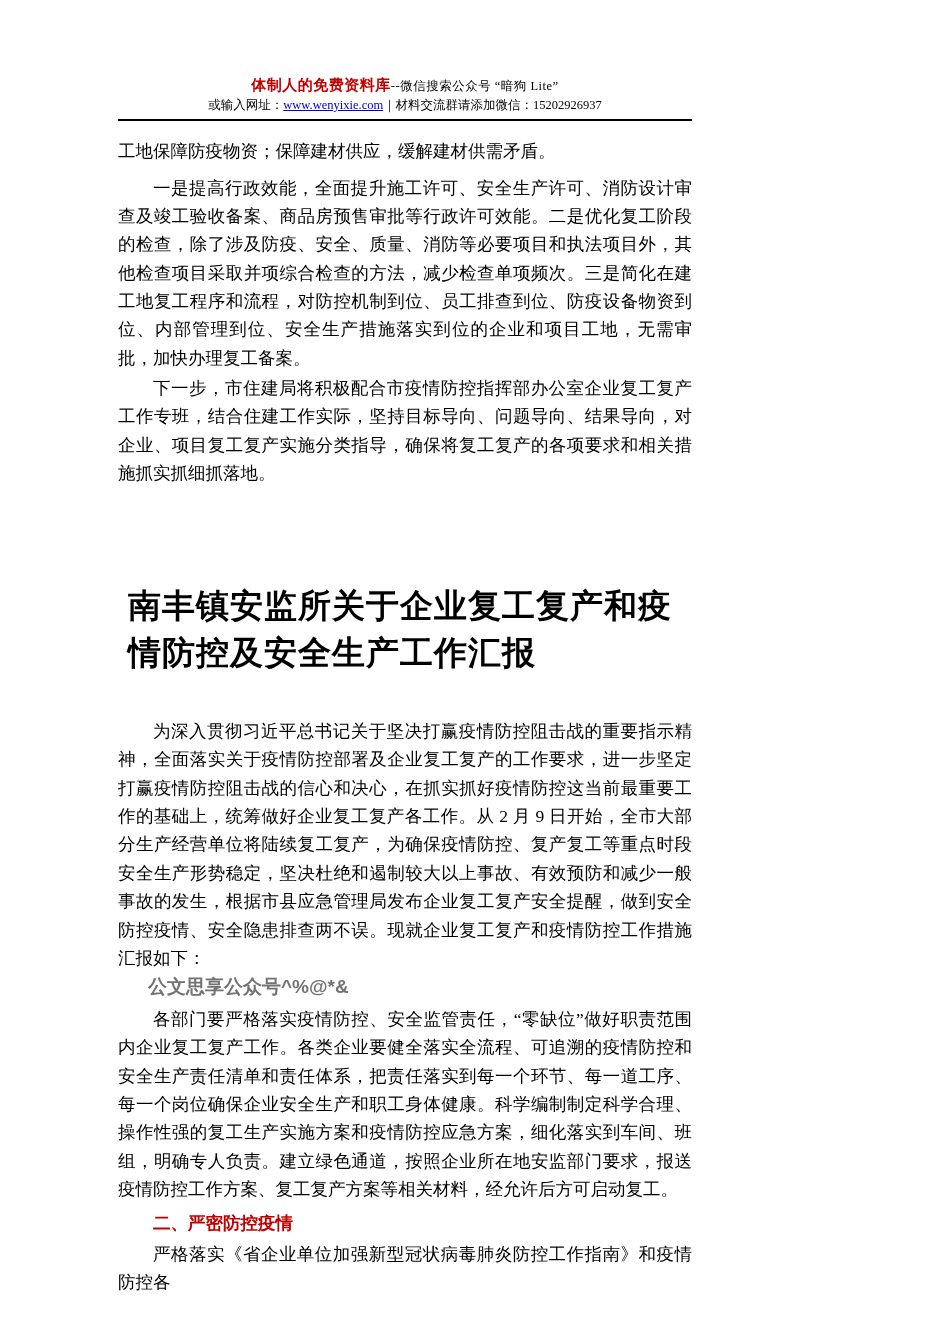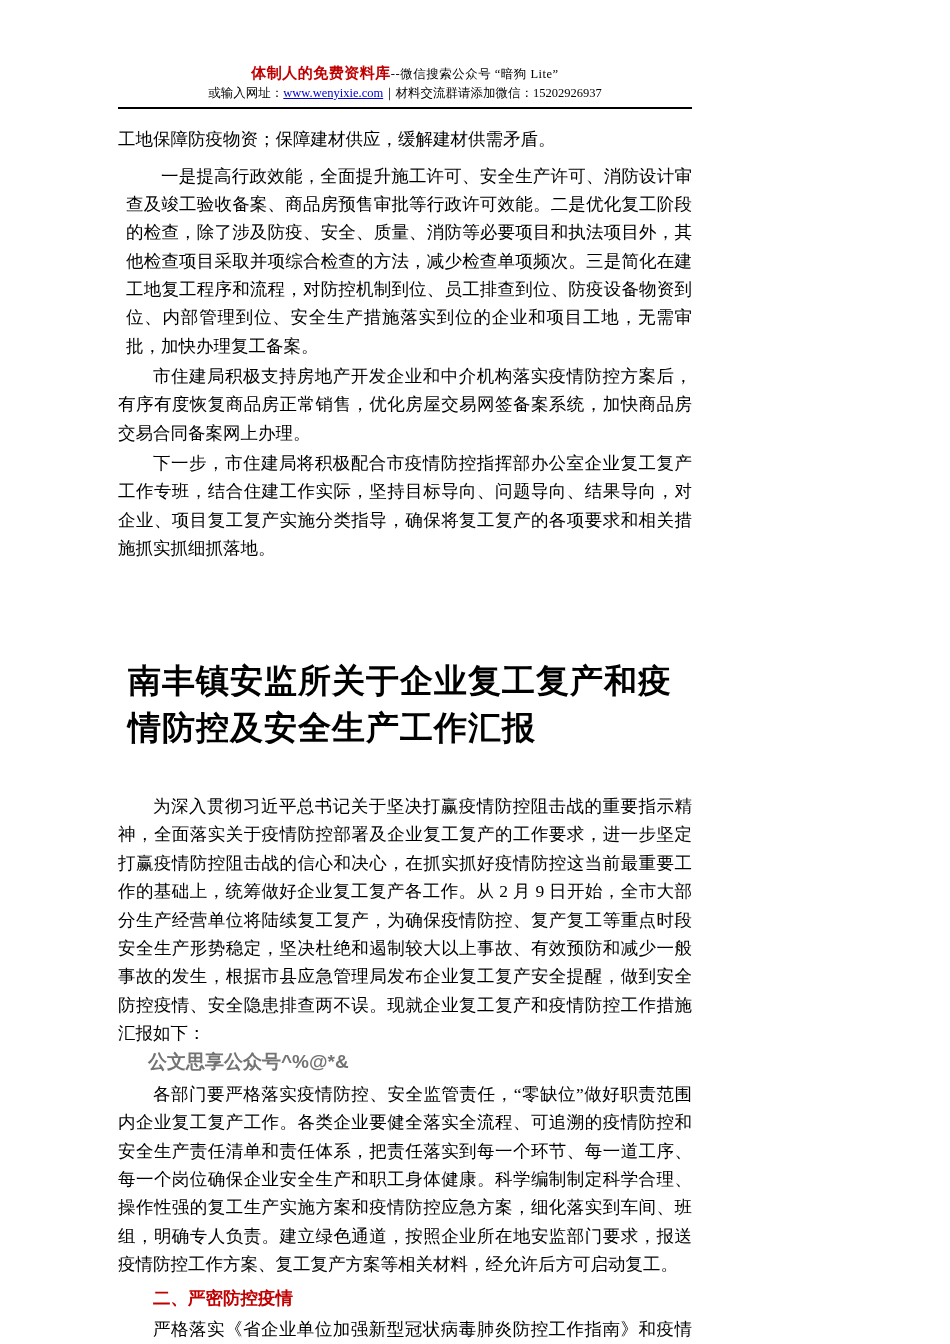--- a/index.html
+++ b/index.html
@@ -14,21 +14,21 @@
     color: #000000;
     position: relative;
     overflow: hidden;
   }
 
   .page {
     width: 810px;
     height: 1344px;
     position: relative;
     box-sizing: border-box;
-    padding: 4px 118px;
+    padding: 16px 118px;
   }
 
   
   .banner {
     padding-top: 60px;
     text-align: center;
   }
   .banner-line1 {
     font-size: 15px;
     font-weight: bold;
@@ -125,24 +125,23 @@
     </div>
     <div class="banner-line2">
       <span>或输入网址：</span><a href="#">www.wenyixie.com</a><span>｜材料交流群请添加微信：15202926937</span>
     </div>
     <div class="banner-rule"></div>
   </div>
 
   <p class="para" style="margin-top:16px;">工地保障防疫物资；保障建材供应，缓解建材供需矛盾。</p>
 
 
-  <p class="para indent" style="margin-top:8px;margin-left:8px;">一是提高行政效能，全面提升施工许可、安全生产许可、消防设计审查及竣工验收备案、商品房预售审批等行政许可效能。二是优化复工阶段的检查，除了涉及防疫、安全、质量、消防等必要项目和执法项目外，其他检查项目采取并项综合检查的方法，减少检查单项频次。三是简化在建工地复工程序和流程，对防控机制到位、员工排查到位、防疫设备物资到位、内部管理到位、安全生产措施落实到位的企业和项目工地，无需审批，加快办理复工备案。</p>
+  <p class="para indent" style="margin-top:8px;">一是提高行政效能，全面提升施工许可、安全生产许可、消防设计审查及竣工验收备案、商品房预售审批等行政许可效能。二是优化复工阶段的检查，除了涉及防疫、安全、质量、消防等必要项目和执法项目外，其他检查项目采取并项综合检查的方法，减少检查单项频次。三是简化在建工地复工程序和流程，对防控机制到位、员工排查到位、防疫设备物资到位、内部管理到位、安全生产措施落实到位的企业和项目工地，无需审批，加快办理复工备案。</p>
 
 
-  <p class="para indent" style="margin-top:2px;">市住建局积极支持房地产开发企业和中介机构落实疫情防控方案后，有序有度恢复商品房正常销售，优化房屋交易网签备案系统，加快商品房交易合同备案网上办理。</p>
 
   <p class="para indent" style="margin-top:2px;">下一步，市住建局将积极配合市疫情防控指挥部办公室企业复工复产工作专班，结合住建工作实际，坚持目标导向、问题导向、结果导向，对企业、项目复工复产实施分类指导，确保将复工复产的各项要求和相关措施抓实抓细抓落地。</p>
 
   <div class="gap-big"></div>
 
   <h1 class="doc-title">南丰镇安监所关于企业复工复产和疫情防控及安全生产工作汇报</h1>
 
   <div class="gap-mid"></div>
 
   <p class="para indent">为深入贯彻习近平总书记关于坚决打赢疫情防控阻击战的重要指示精神，全面落实关于疫情防控部署及企业复工复产的工作要求，进一步坚定打赢疫情防控阻击战的信心和决心，在抓实抓好疫情防控这当前最重要工作的基础上，统筹做好企业复工复产各工作。从 2 月 9 日开始，全市大部分生产经营单位将陆续复工复产，为确保疫情防控、复产复工等重点时段安全生产形势稳定，坚决杜绝和遏制较大以上事故、有效预防和减少一般事故的发生，根据市县应急管理局发布企业复工复产安全提醒，做到安全防控疫情、安全隐患排查两不误。现就企业复工复产和疫情防控工作措施汇报如下：</p>

